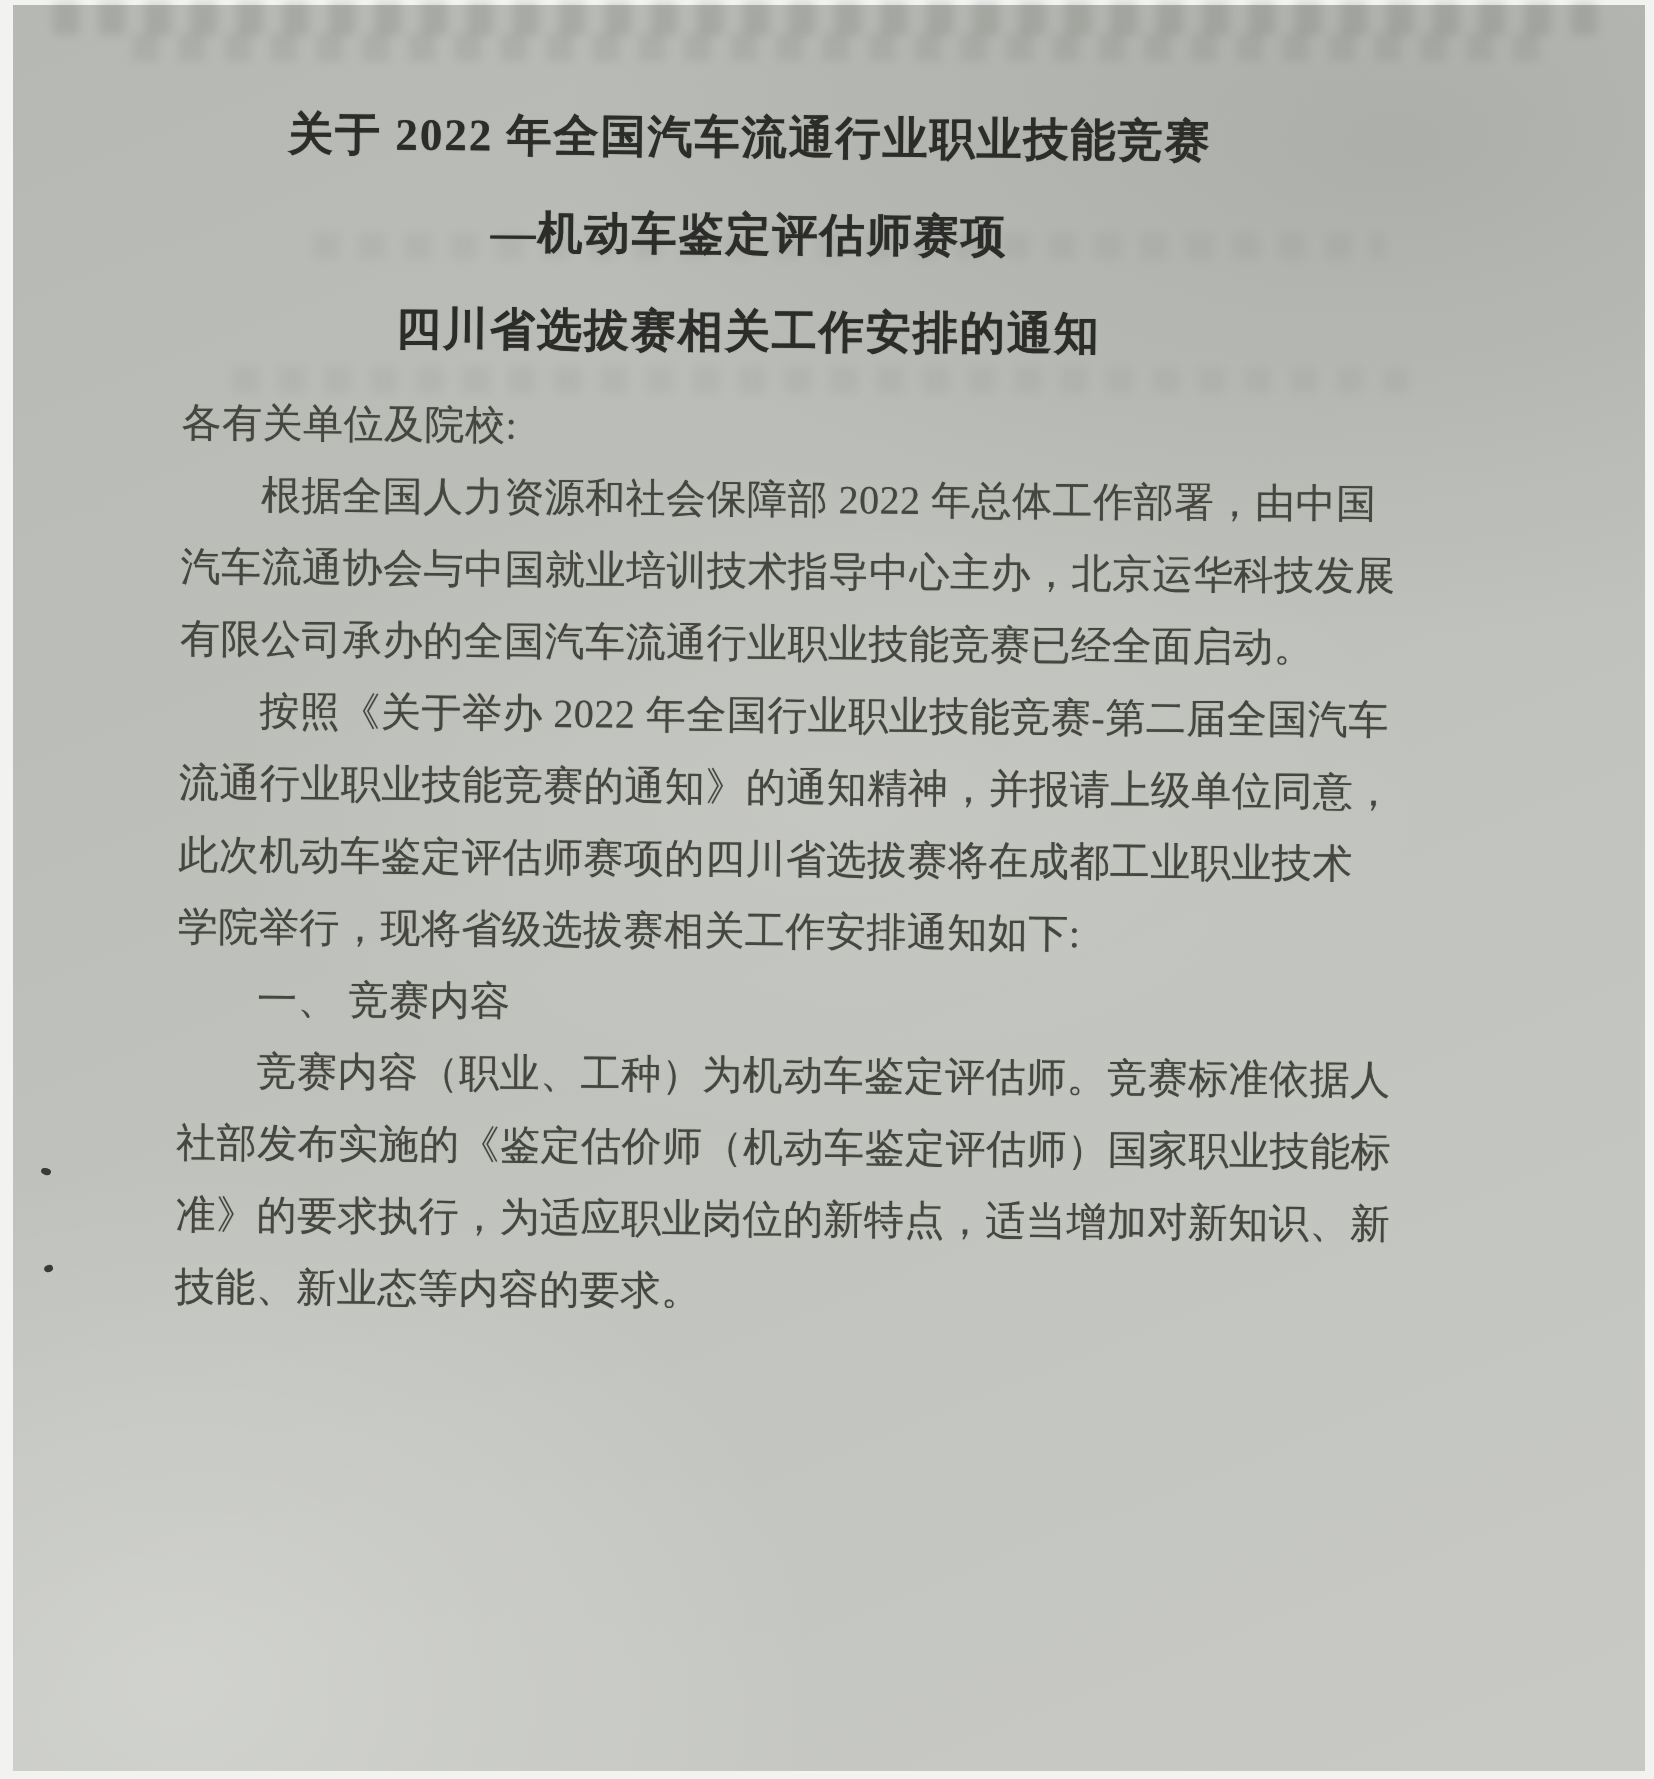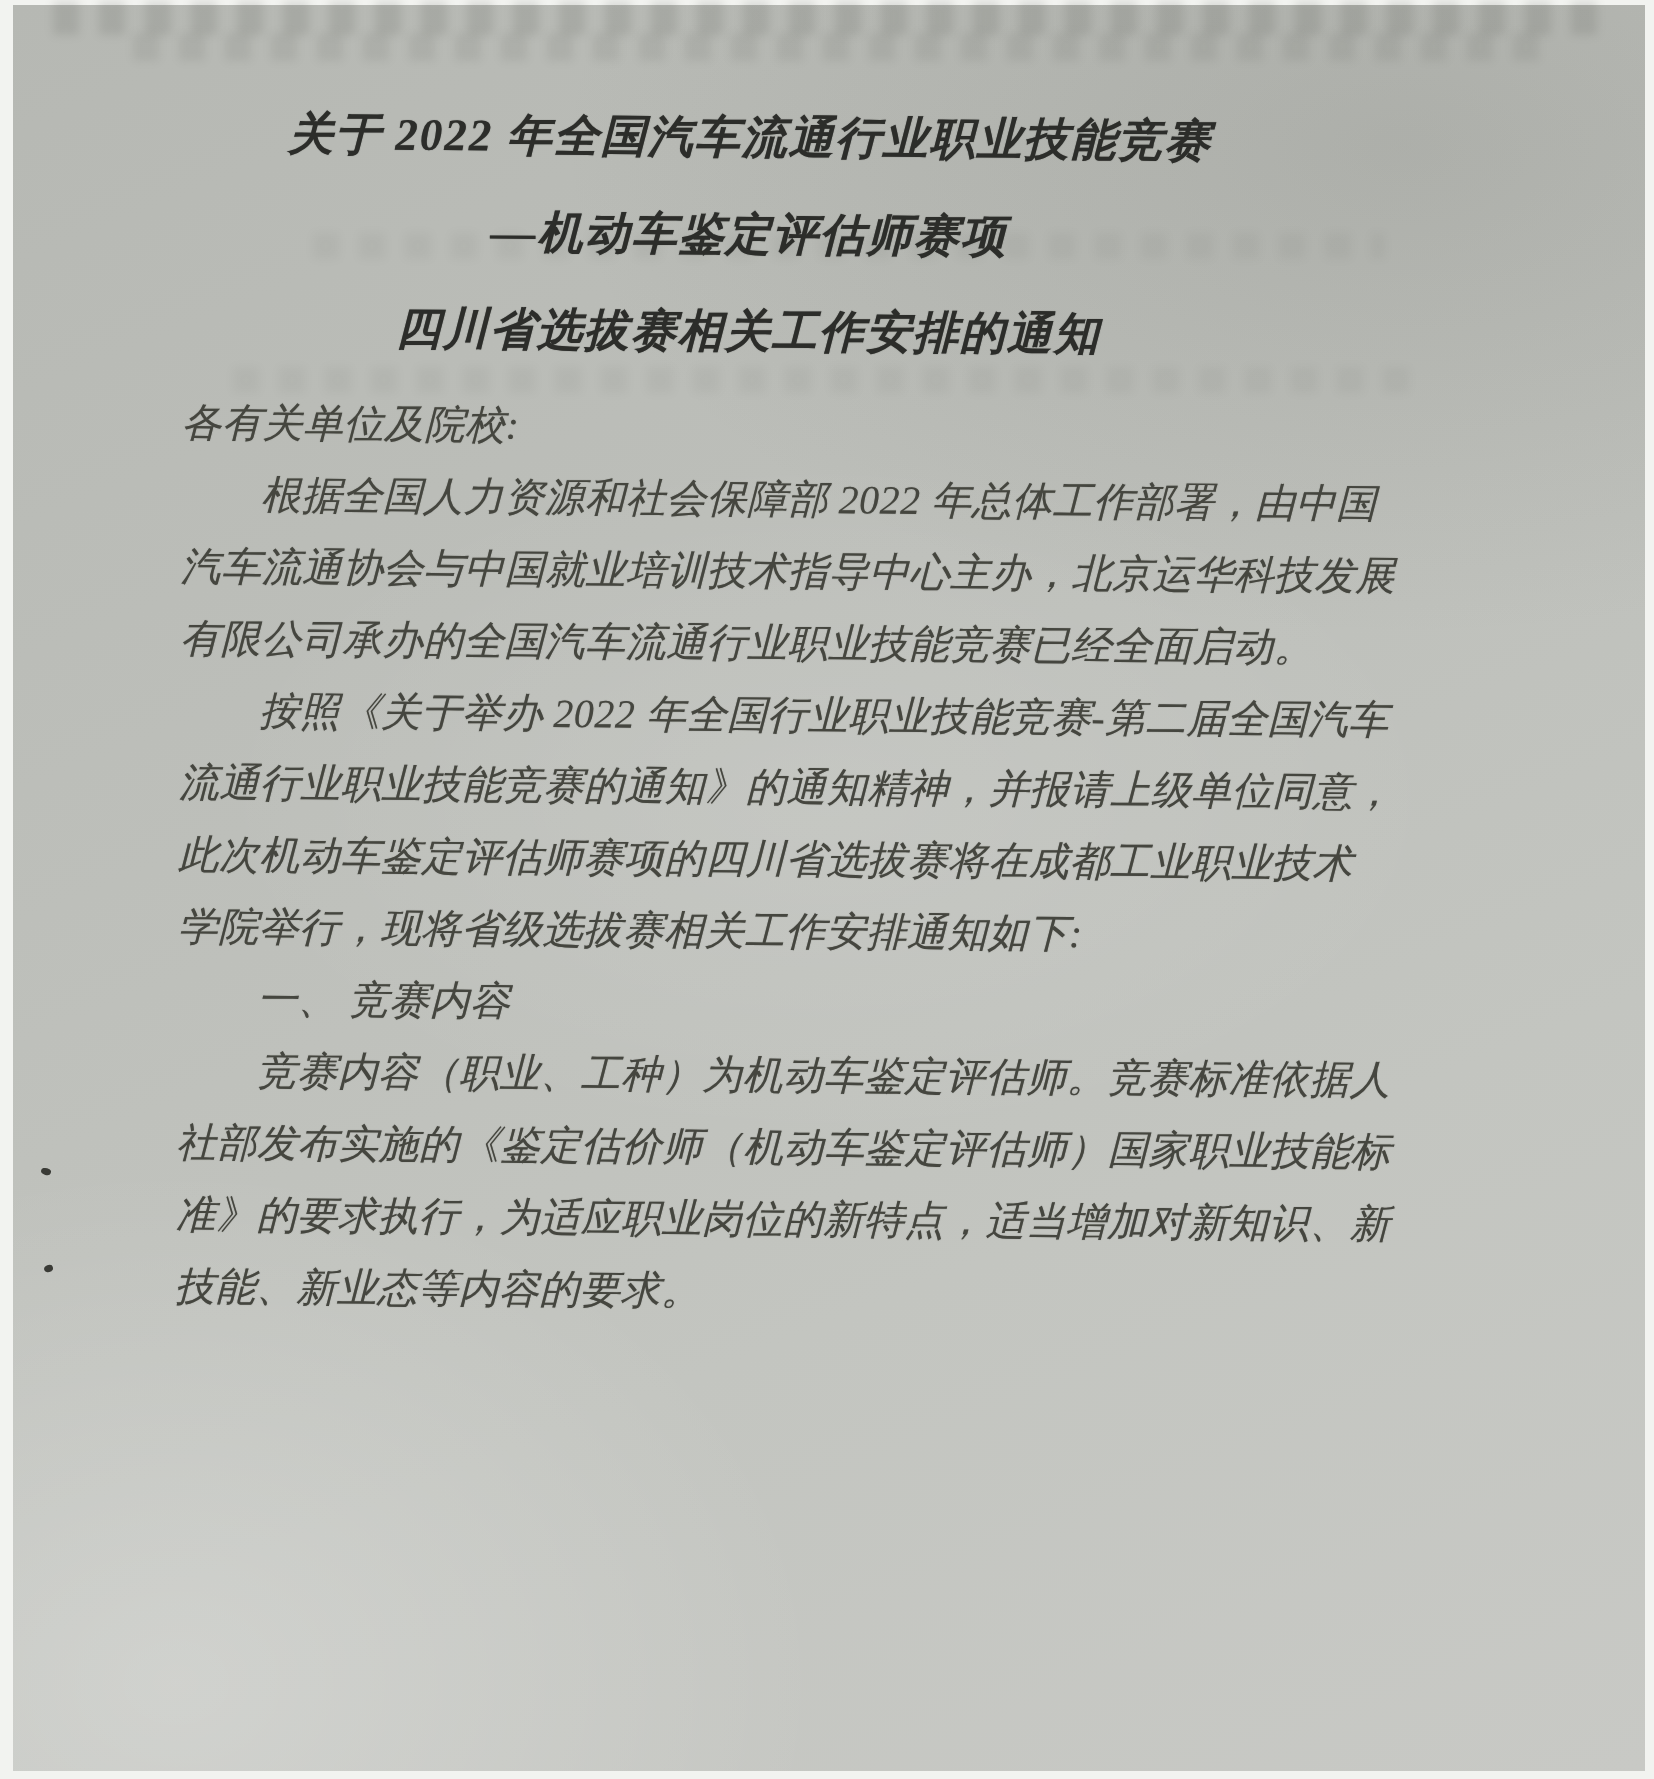--- a/index.html
+++ b/index.html
@@ -20,21 +20,20 @@
     position: absolute;
     left: 13px;
     top: 5px;
     right: 9px;
     bottom: 8px;
     background:
       radial-gradient(ellipse 1200px 700px at 85% 8%, rgba(108,110,104,0.18), rgba(108,110,104,0) 70%),
       radial-gradient(ellipse 1000px 800px at 10% 95%, rgba(255,255,255,0.22), rgba(255,255,255,0) 65%),
       radial-gradient(ellipse 900px 500px at 50% 45%, rgba(255,255,255,0.10), rgba(255,255,255,0) 70%),
       linear-gradient(158deg, #b6b8b3 0%, #bdbfba 38%, #c3c5c0 68%, #c8c9c5 100%);
-    font-style: italic;
   }
   
   .ghost {
     position: absolute;
     left: 40px;
     right: 40px;
     background: repeating-linear-gradient(90deg,
       rgba(72,74,68,0.55) 0px, rgba(72,74,68,0.55) 26px,
       rgba(72,74,68,0.0) 26px, rgba(72,74,68,0.0) 46px);
     filter: blur(5px);

